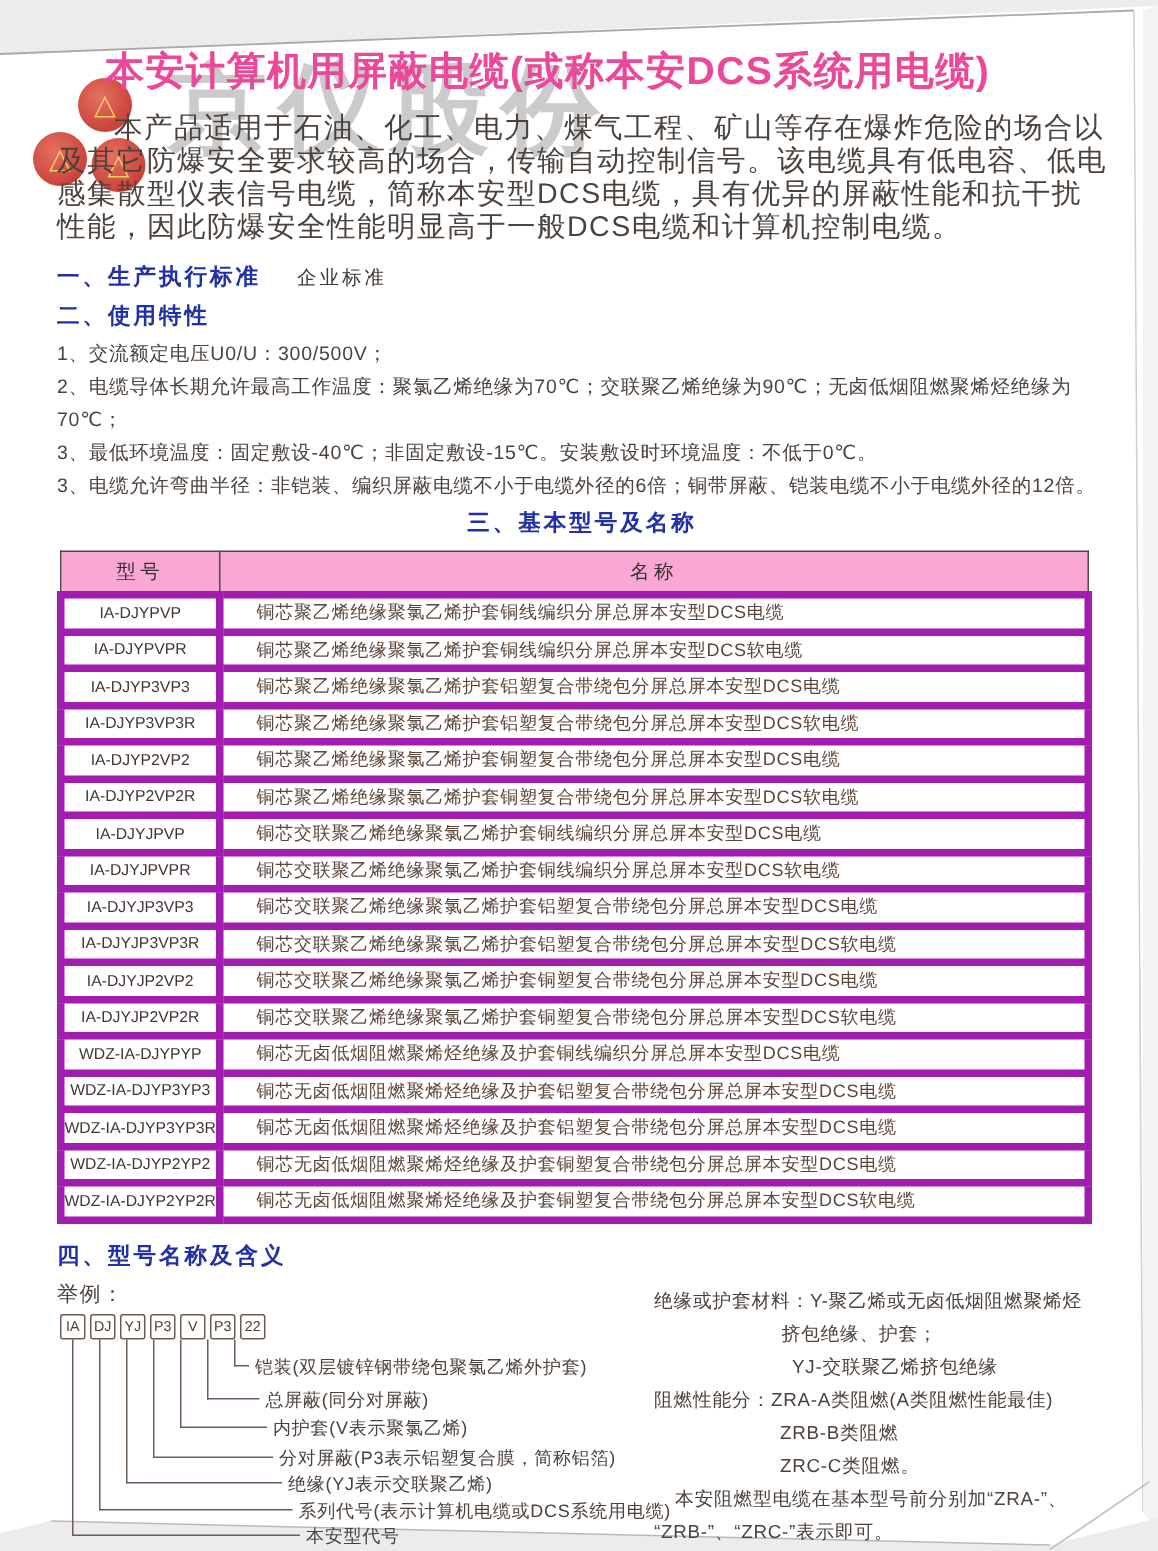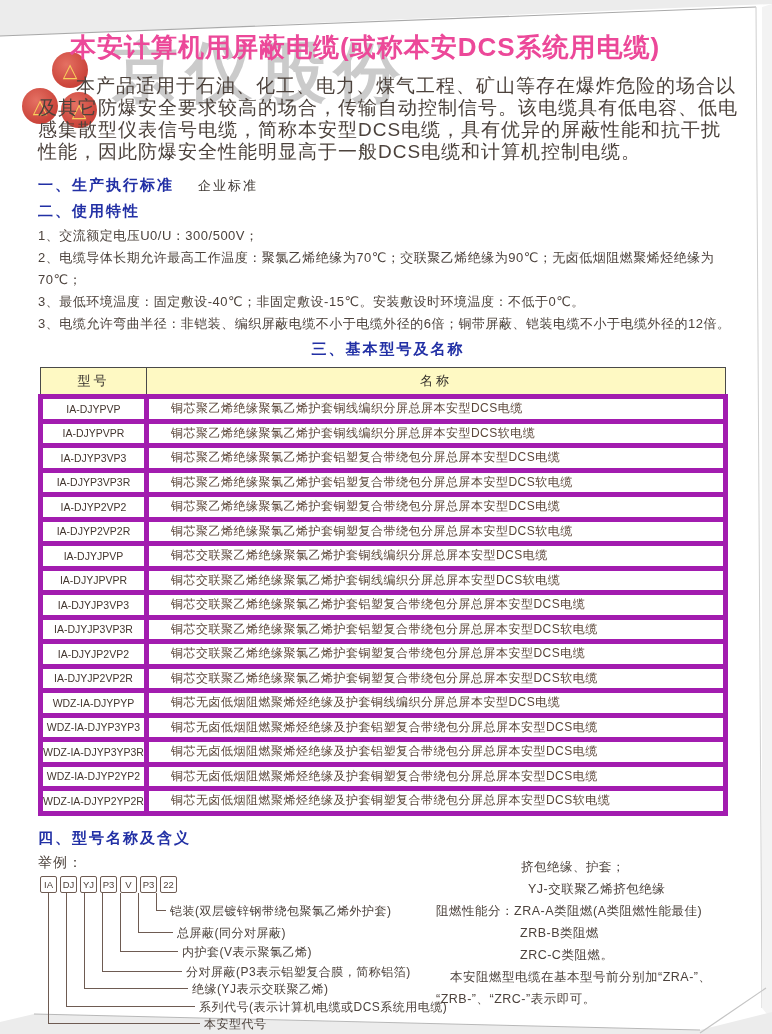--- a/index.html
+++ b/index.html
@@ -24,21 +24,21 @@
   .intro { margin-top:14px; font-size:19px; line-height:22px; text-indent:2em; letter-spacing:1px; color:#4c423c; }
 
   .sec-head { font-size:15px; font-weight:bold; color:#2230a5; letter-spacing:2px; line-height:20px; }
   .s1-row { margin-top:12px; display:flex; align-items:baseline; gap:24px; }
   .s1-value { font-size:13px; color:#3f3833; letter-spacing:2px; font-weight:normal; }
   .s2-head { margin-top:6px; }
   .feature-list { list-style:none; margin-top:4px; font-size:13px; line-height:22px; color:#4c423c; letter-spacing:.5px; }
   .s3-head { margin-top:4px;text-align:center; }
 
   table.models { margin-top:8px; width:690px; border-collapse:collapse; border:1px solid #4a4a4a; }
-  table.models th { background:#fef9c3; font-size:13px; font-weight:normal; color:#35302c;
+  table.models th { background:#f9a8d4; font-size:13px; font-weight:normal; color:#35302c;
     letter-spacing:3px; height:29px; border:1px solid #4a4a4a; }
   table.models td { border:5px solid #a21caf; height:24.5px; vertical-align:middle; }
   td.model-cell { width:79px; text-align:center; font-size:10.5px; color:#43362f; letter-spacing:0; white-space:nowrap; }
   td.name-cell { padding-left:22px; font-size:12px; color:#5b4639; letter-spacing:.5px; }
 
   .s4-head { margin-top:12px; }
   .bottom { position:relative; height:215px; margin-top:6px; }
   .example-label { font-size:14px; color:#4c423c; letter-spacing:1px; }
   .diagram { position:absolute; left:2px; top:22px; width:440px; height:170px; }
   .code-row { position:absolute; left:0; top:0; display:flex; gap:3px;text-align:center; }
@@ -199,20 +199,21 @@
         <div class="dlabel" style="left:130px; top:27px;">铠装(双层镀锌钢带绕包聚氯乙烯外护套)</div>
         <div class="dlabel" style="left:137px; top:49px;">总屏蔽(同分对屏蔽)</div>
         <div class="dlabel" style="left:142px; top:68px;">内护套(V表示聚氯乙烯)</div>
         <div class="dlabel" style="left:146px; top:88px;">分对屏蔽(P3表示铝塑复合膜，简称铝箔)</div>
         <div class="dlabel" style="left:152px; top:105px;">绝缘(YJ表示交联聚乙烯)</div>
         <div class="dlabel" style="left:159px; top:123px;">系列代号(表示计算机电缆或DCS系统用电缆)</div>
         <div class="dlabel" style="left:164px; top:140px;">本安型代号</div>
       </div>
 
       <div class="notes">
+        <div>绝缘或护套材料：Y-聚乙烯或无卤低烟阻燃聚烯烃</div>
         <div style="margin-left:85px;">挤包绝缘、护套；</div>
         <div style="margin-left:92px;">YJ-交联聚乙烯挤包绝缘</div>
         <div>阻燃性能分：ZRA-A类阻燃(A类阻燃性能最佳)</div>
         <div style="margin-left:84px;">ZRB-B类阻燃</div>
         <div style="margin-left:84px;">ZRC-C类阻燃。</div>
         <div style="margin-left:14px;">本安阻燃型电缆在基本型号前分别加“ZRA-”、</div>
         <div>“ZRB-”、“ZRC-”表示即可。</div>
       </div>
     </div>
   </div>

